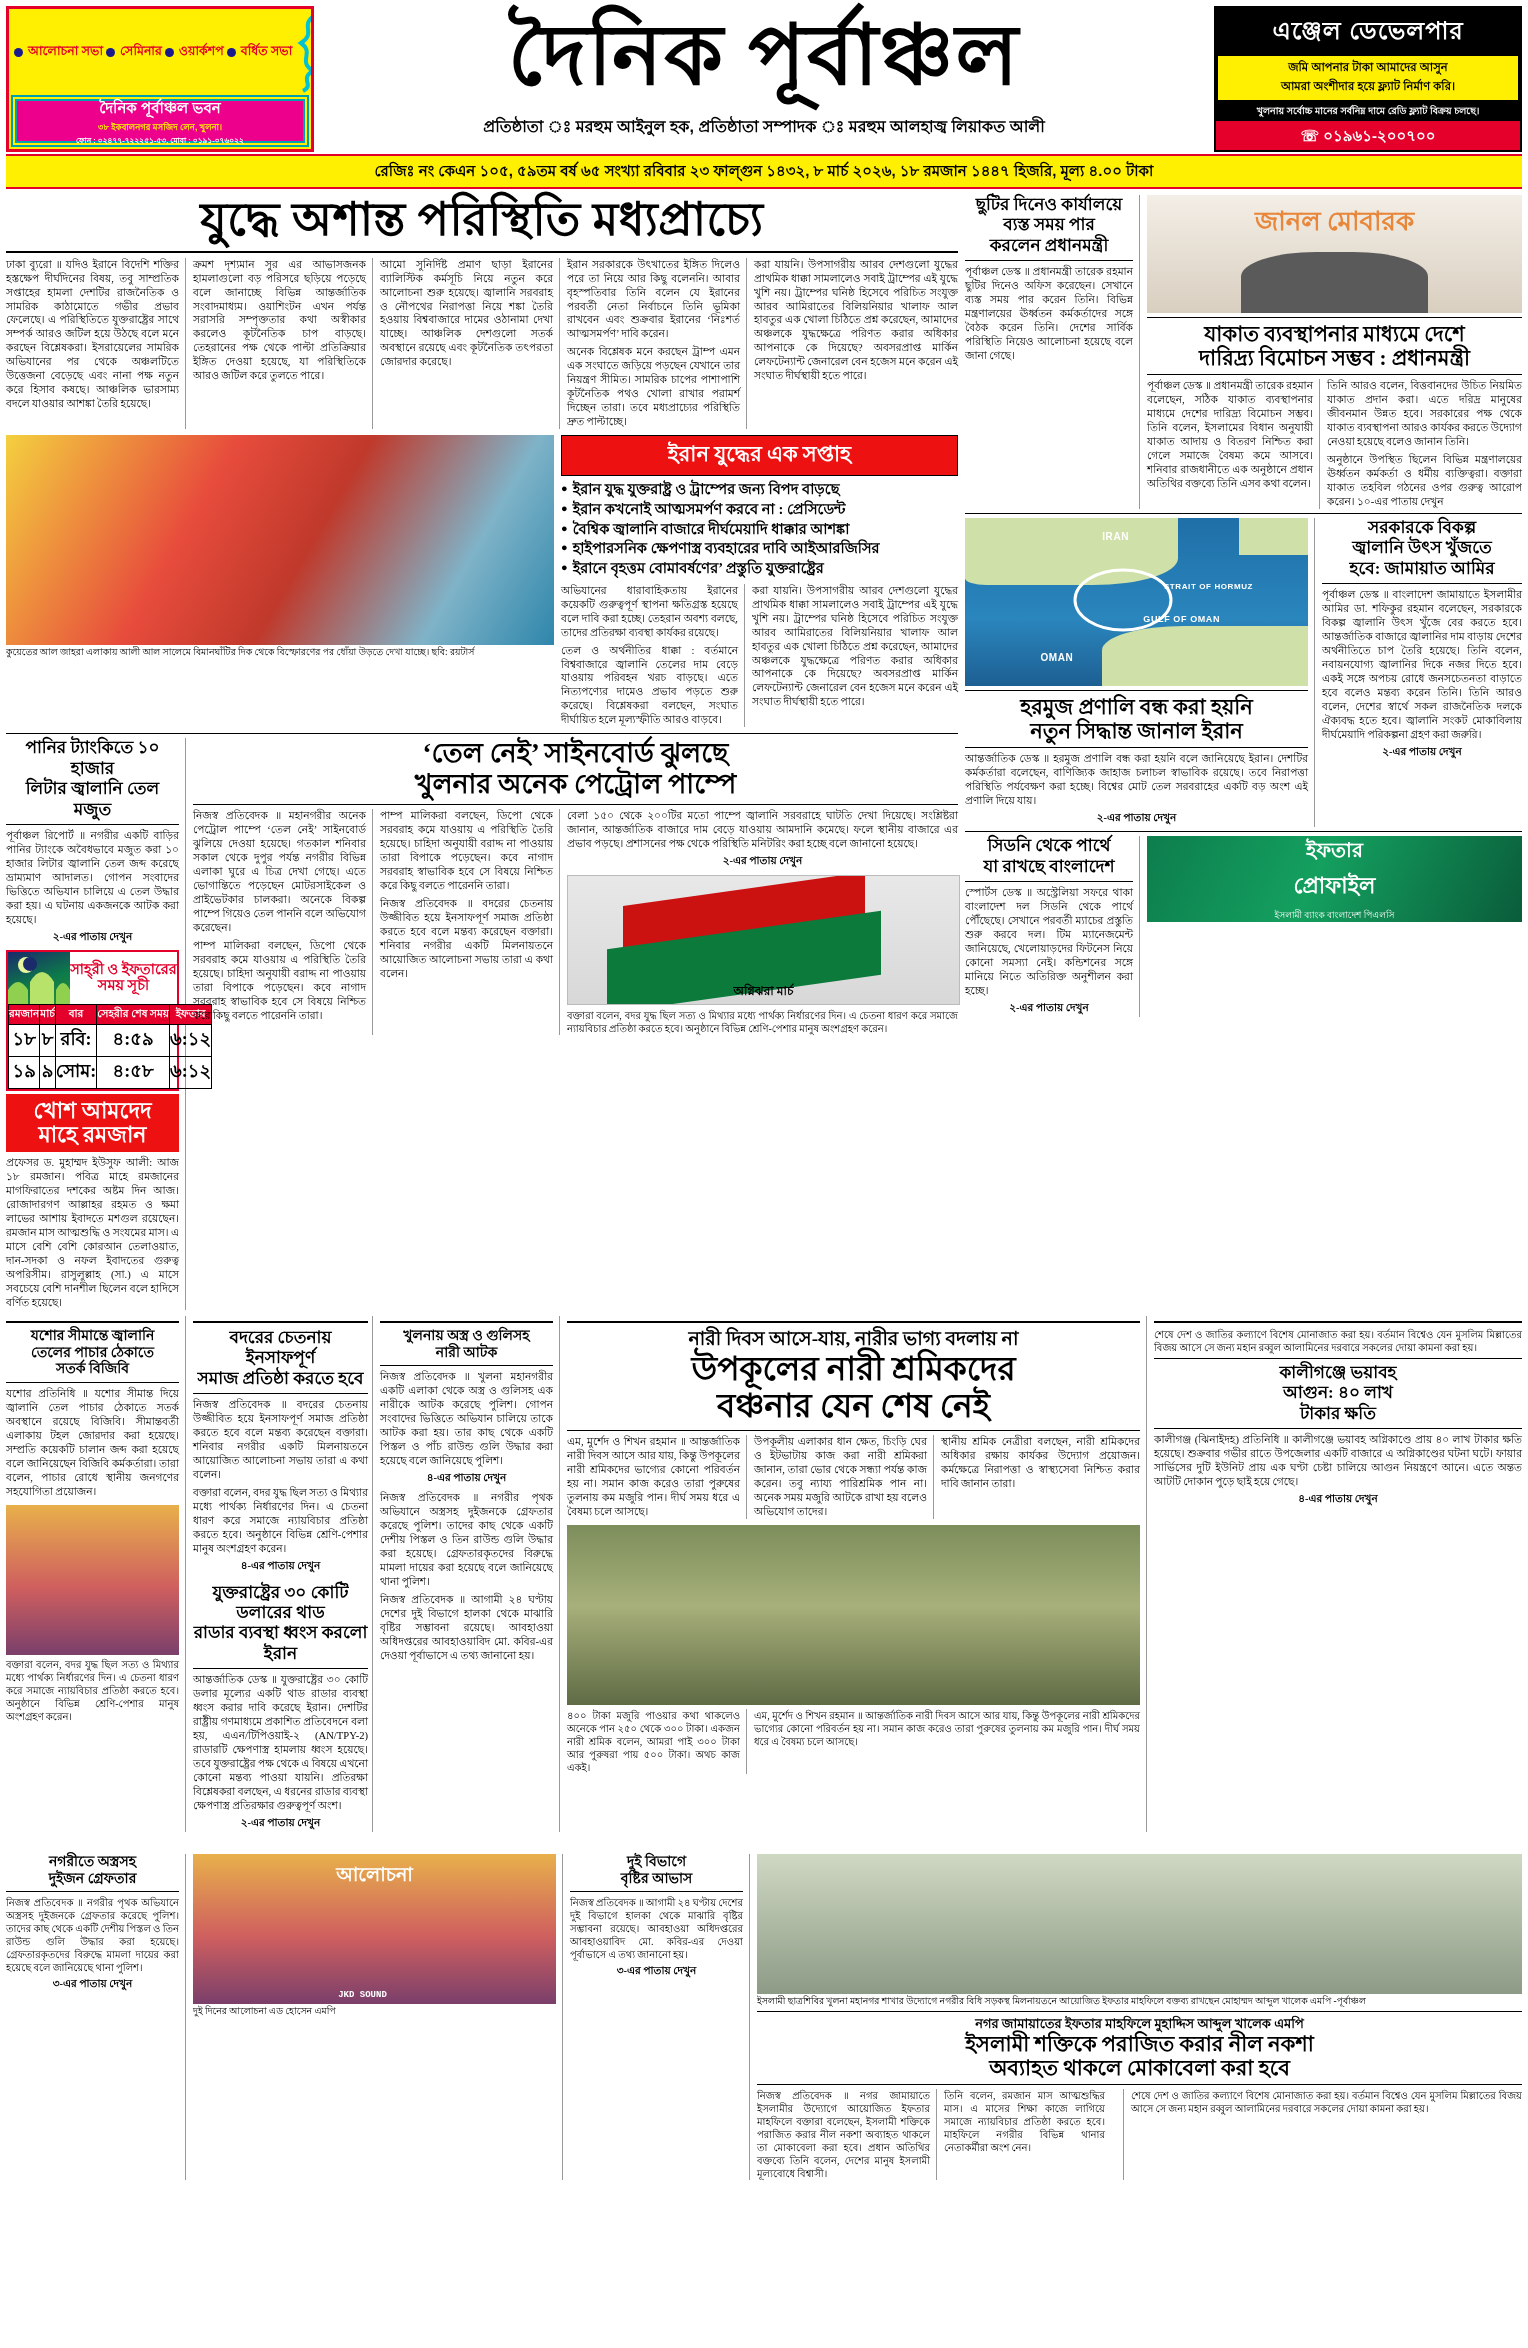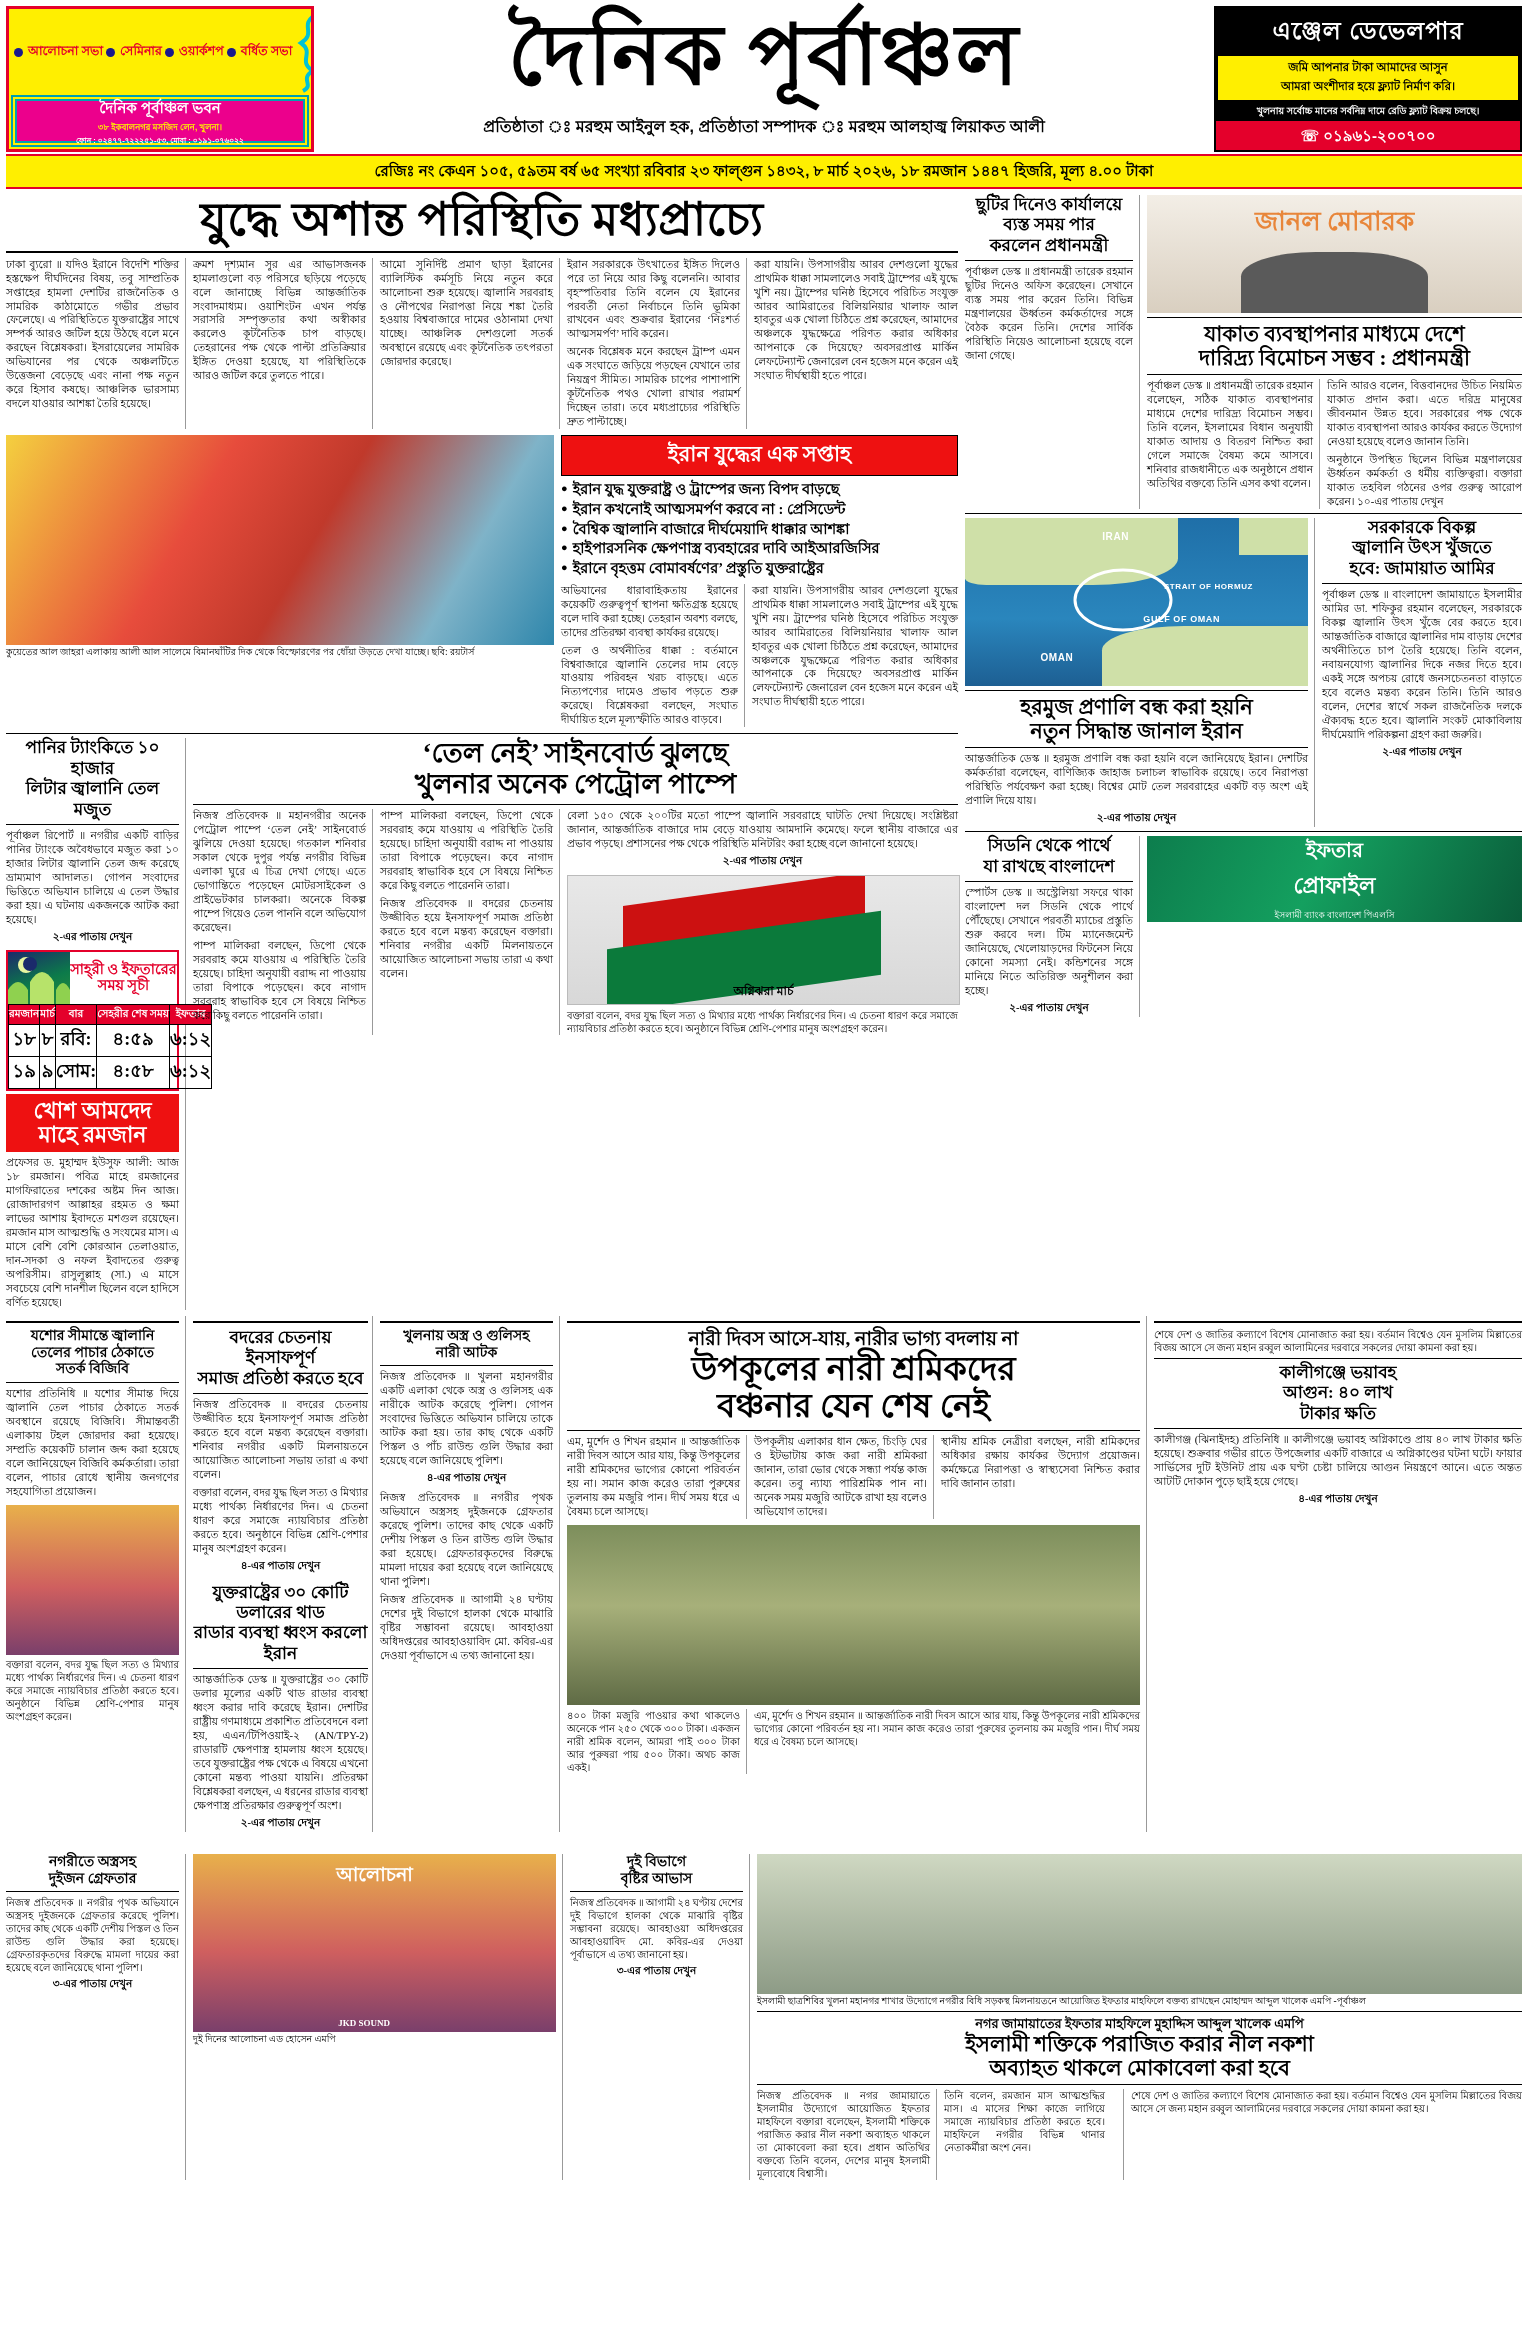--- a/index.html
+++ b/index.html
@@ -519,21 +519,21 @@
   <div class="cols" style="margin-top:22px;">
     <div class="col vline" style="width:180px;flex:0 0 180px;padding-right:6px;">
       <div class="hl-5">নগরীতে অস্ত্রসহ</div>
       <div class="hl-5">দুইজন গ্রেফতার</div>
       <div class="rule"></div>
       <div class="body-txt sm">নিজস্ব প্রতিবেদক ॥ নগরীর পৃথক অভিযানে অস্ত্রসহ দুইজনকে গ্রেফতার করেছে পুলিশ। তাদের কাছ থেকে একটি দেশীয় পিস্তল ও তিন রাউন্ড গুলি উদ্ধার করা হয়েছে। গ্রেফতারকৃতদের বিরুদ্ধে মামলা দায়ের করা হয়েছে বলে জানিয়েছে থানা পুলিশ।</div>
       <div class="cont">৩-এর পাতায় দেখুন</div>
     </div>
 
     <div class="col vline" style="width:370px;flex:0 0 370px;padding-right:6px;">
-      <div class="ph p-stage" style="height:178px;position:relative;">
+      <div class="ph p-stage" style="height:150px;position:relative;font-family:Liberation Mono, monospace;">
         <div style="position:absolute;top:6px;left:0;right:0;text-align:center;color:#fff;font-size:19px;font-weight:700;">আলোচনা</div>
         <div style="position:absolute;bottom:4px;left:40%;color:#fff;font-size:9px;font-weight:700;">JKD SOUND</div>
       </div>
       <div class="cap">দুই দিনের আলোচনা এড হোসেন এমপি</div>
     </div>
 
     <div class="col vline" style="width:180px;flex:0 0 180px;padding-right:6px;">
       <div class="hl-5">দুই বিভাগে</div>
       <div class="hl-5">বৃষ্টির আভাস</div>
       <div class="rule"></div>

